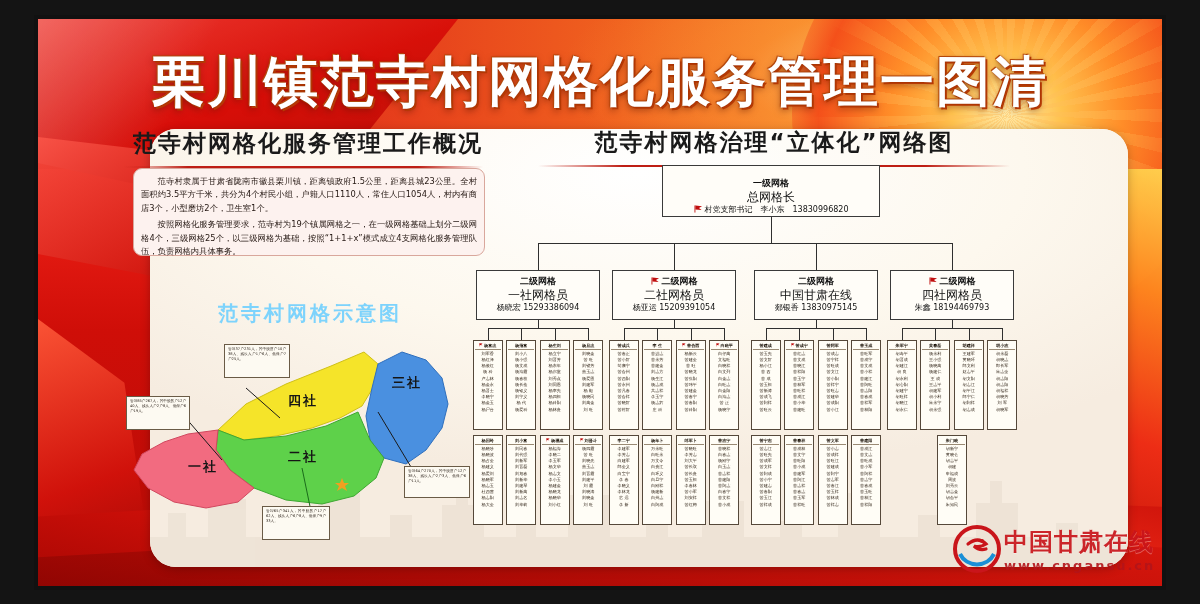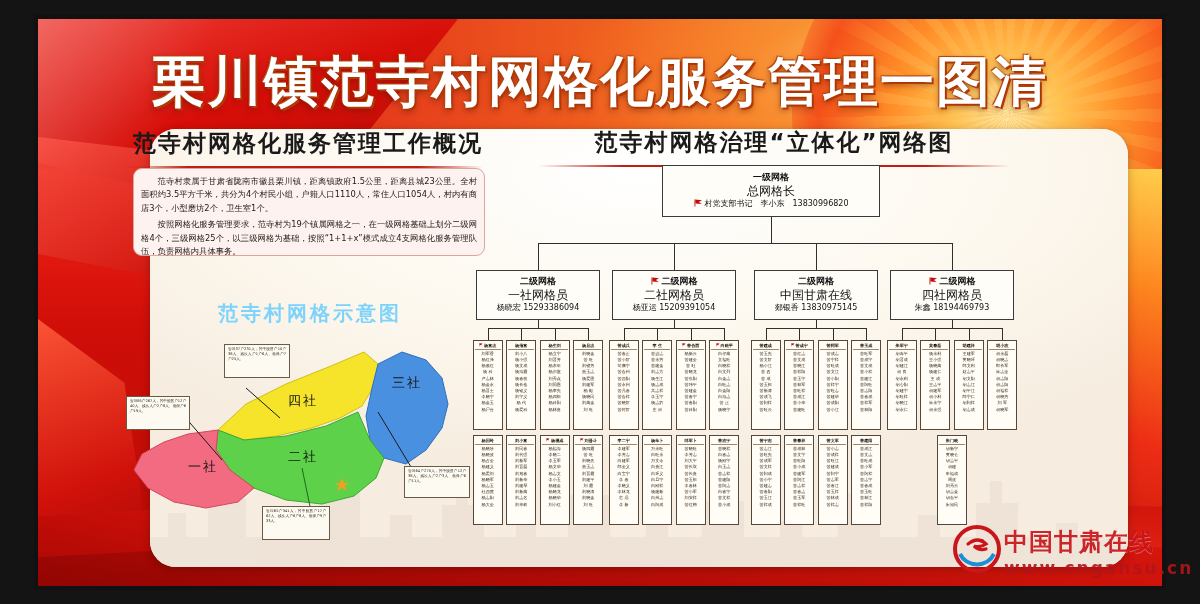--- a/index.html
+++ b/index.html
@@ -66,49 +66,49 @@
   .ovbox{position:absolute;left:133px;top:168px;width:352px;height:88px;background:#fdf2ef;
          border:1px solid #d9a79c;border-radius:9px;padding:6px 7px 5px 7px;box-sizing:border-box;}
   .ovbox p{margin:0 0 3px 0;font-size:8.3px;line-height:1.62;color:#241712;text-align:justify;text-indent:2em;
         font-family:"DejaVu Sans","Liberation Sans",sans-serif;}
 
   
   #h-map{position:absolute;left:150px;top:300px;width:320px;text-align:center;
         font-weight:bold;font-size:20px;letter-spacing:3px;color:#7dd3fc;white-space:nowrap;}
   .maparea{position:absolute;left:126px;top:330px;width:360px;height:212px;}
   .maparea svg{position:absolute;left:0;top:0;}
-  .mlabel{position:absolute;font-weight:normal;font-size:13px;color:#151515;letter-spacing:2px;white-space:nowrap;}
+  .mlabel{position:absolute;font-weight:bold;font-size:13px;color:#151515;letter-spacing:2px;white-space:nowrap;}
   .callout{position:absolute;background:#fdfaf2;border:1px solid #6a5b46;padding:2px 3px;box-sizing:border-box;
         font-size:3.6px;line-height:1.45;color:#2a2018;text-align:justify;}
 
   
   .org{position:absolute;left:466px;top:165px;width:560px;height:375px;}
   .node{position:absolute;background:#fffdf8;border:1px solid #3a3a3a;box-sizing:border-box;text-align:center;}
   .node .l1{font-weight:bold;font-size:9px;color:#111;line-height:1.35;}
   .node .l2{font-size:12px;color:#111;line-height:1.35;}
   .node .l3{font-size:8px;color:#111;line-height:1.35;white-space:nowrap;}
-  #n-top{left:196px;top:0;width:218px;height:52px;padding-top:5px;}
+  #n-top{left:196px;top:0;width:218px;height:52px;padding-top:11px;}
   .n2{top:105px;width:124px;height:50px;padding-top:4px;}
   #n2-0{left:10px;} #n2-1{left:146px;} #n2-2{left:288px;} #n2-3{left:424px;}
 
   .flag{display:inline-block;width:9px;height:8px;vertical-align:-1px;margin-right:2px;}
 
   .ln{position:absolute;background:#2f2f2f;}
   .lnv{width:1px;} .lnh{height:1px;}
   .ntbl{position:absolute;background:#fffdf6;border:1px solid #55483a;box-sizing:border-box;
         padding:1.5px 1px 2px 1px;}
   .ntbl .hd{font-size:4.1px;font-weight:bold;color:#1c1309;text-align:center;line-height:1.5;border-bottom:.5px solid #9a8a74;padding-bottom:.5px;margin-bottom:.5px;white-space:nowrap;}
   .ntbl .hd .fg{display:inline-block;width:4px;height:3.6px;vertical-align:-.5px;margin-right:1px;}
   .ntbl .nm{font-size:4.1px;color:#2a1d10;text-align:center;line-height:1.52;white-space:nowrap;}
 
   
   .wm{position:absolute;left:952px;top:520px;width:228px;height:66px;}
   .wm .wtxt{position:absolute;left:52px;top:6px;font-size:24px;font-weight:bold;color:#c9151b;
         letter-spacing:1px;text-shadow:0 1px 0 rgba(255,255,255,.35);white-space:nowrap;opacity:.92;}
-  .wm .wurl{position:absolute;left:52px;top:38px;font-size:17px;font-weight:bold;color:#b3141a;
+  .wm .wurl{position:absolute;left:52px;top:38px;font-size:13px;font-weight:bold;color:#b3141a;
         letter-spacing:2px;white-space:nowrap;opacity:.9;font-family:"DejaVu Sans","Liberation Sans",sans-serif;}
   .wm .wlogo{position:absolute;left:0;top:4px;width:50px;height:50px;}
 </style>
 </head>
 <body>
 
 <div id="board">
   <div class="frame"></div>
 
   <div class="plate">

